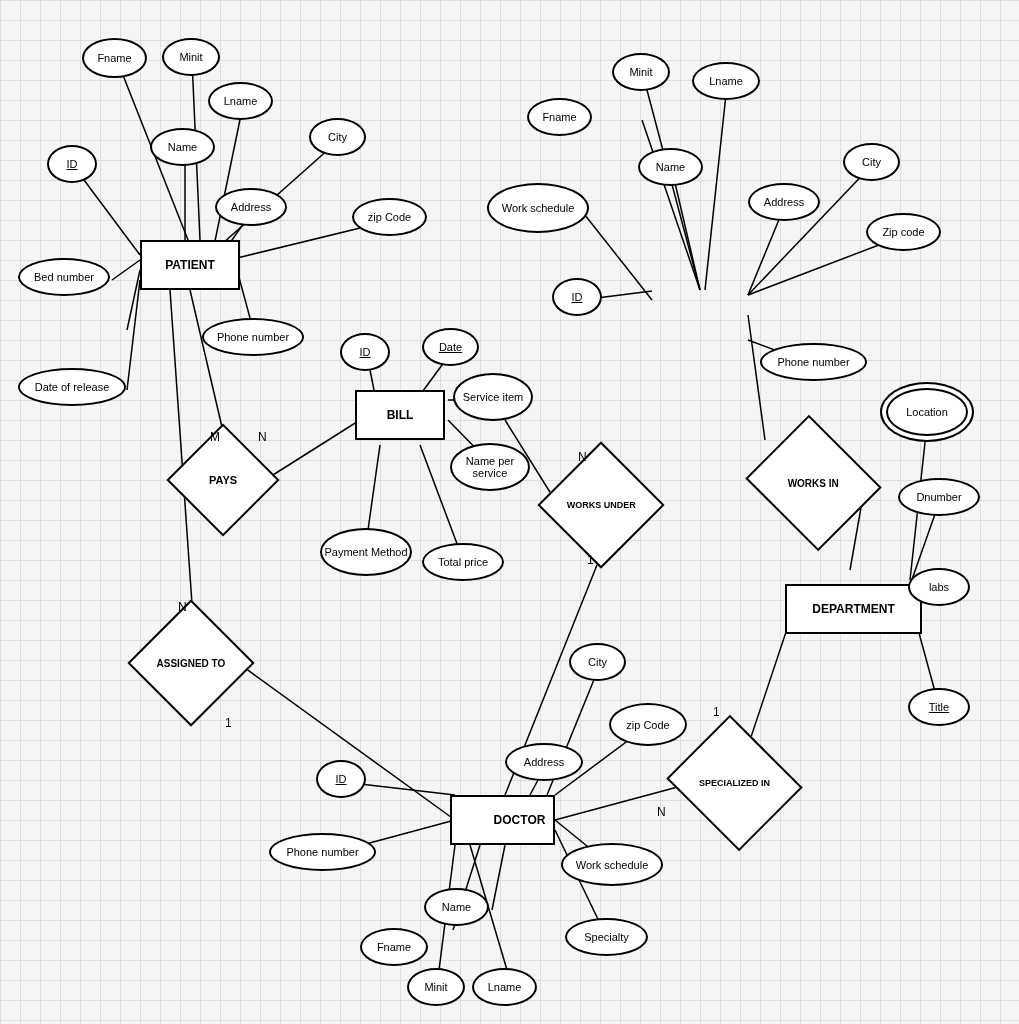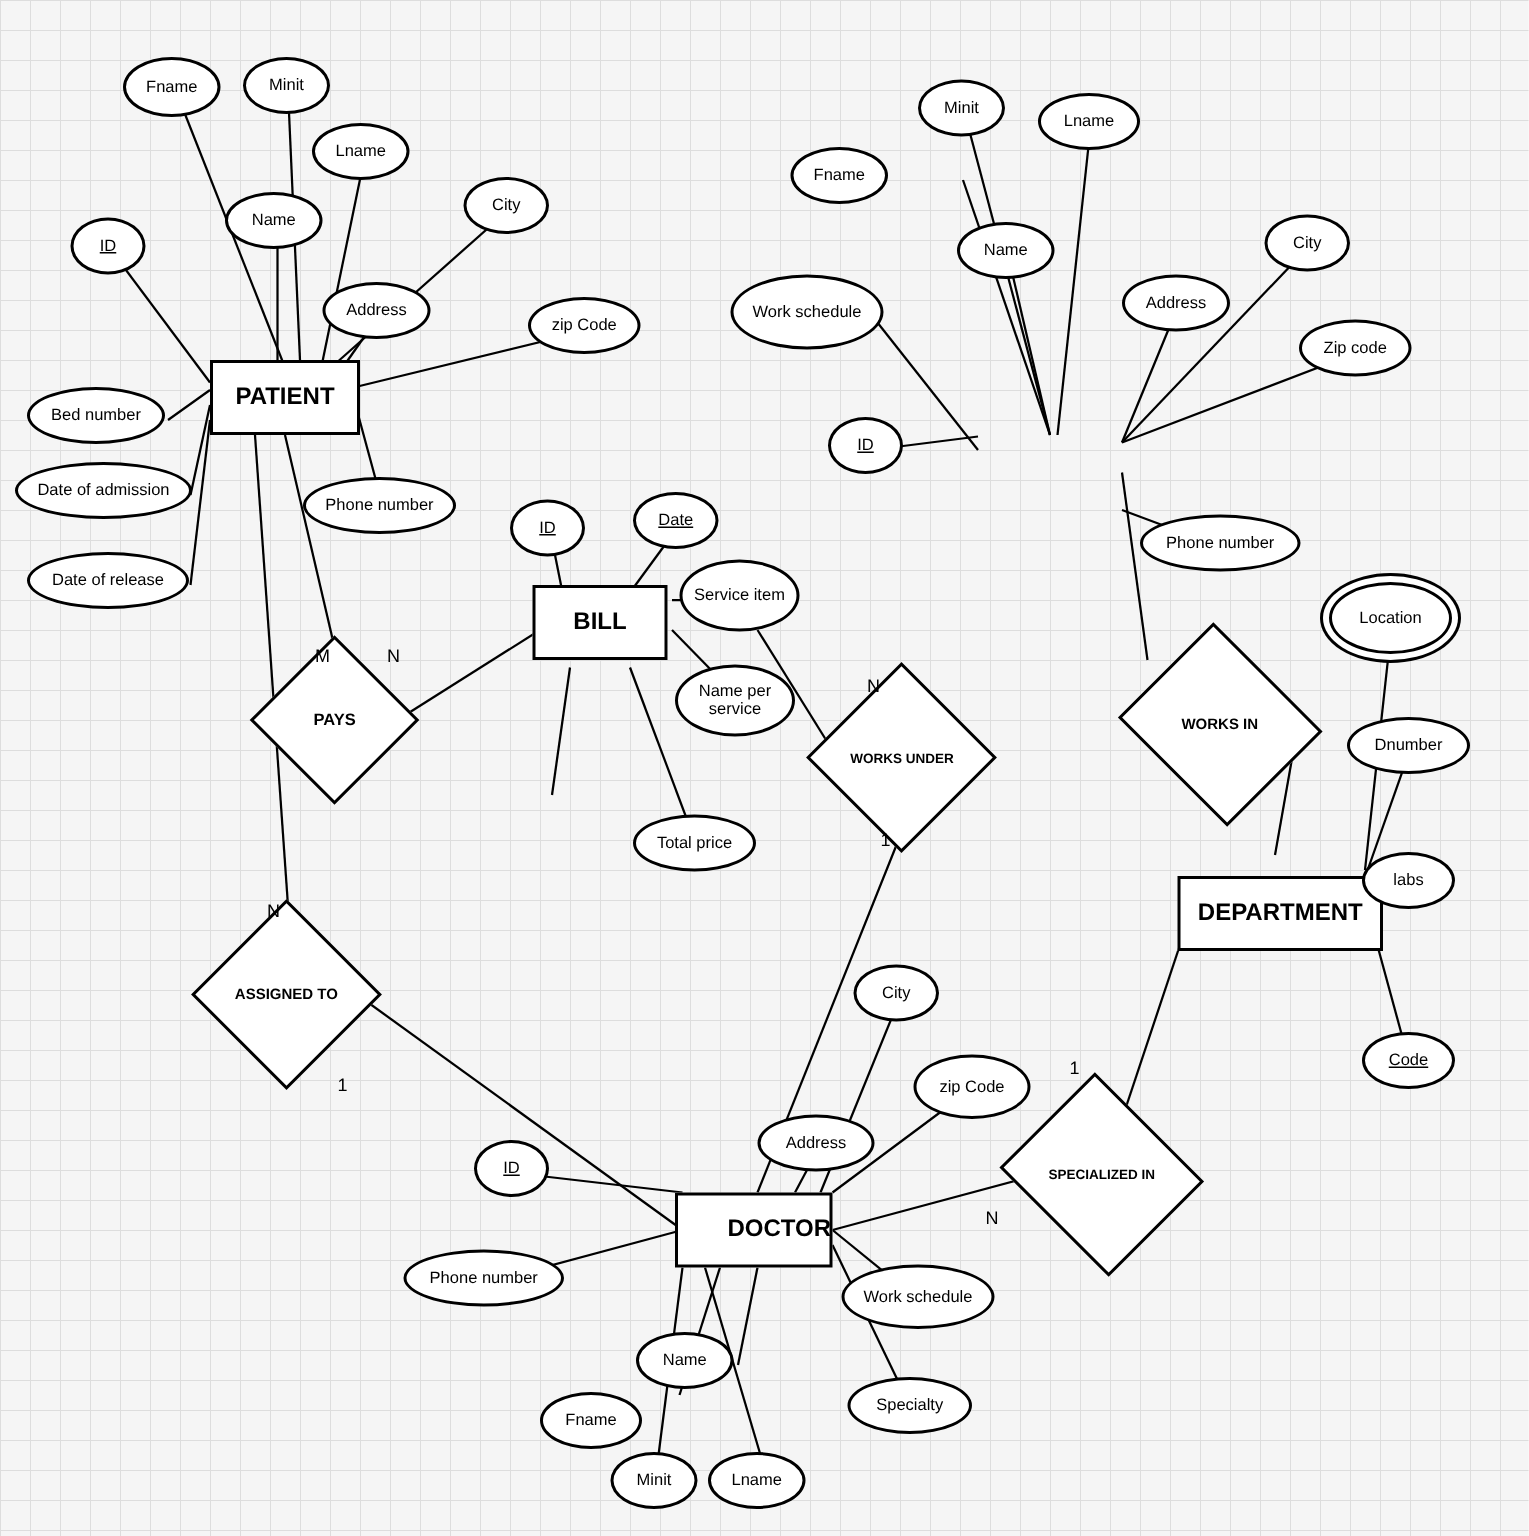--- a/index.html
+++ b/index.html
@@ -25,21 +25,21 @@
       width: 100%; height: 100%;
     }
     .entity {
       position: absolute;
       background: #fff;
       border: 2px solid #000;
       display: flex;
       align-items: center;
       justify-content: center;
       font-weight: bold;
-      font-size: 16px;
+      font-size: 12px;
       text-align: center;
     }
     .attribute {
       position: absolute;
       background: #fff;
       border: 2px solid #000;
       border-radius: 50%;
       display: flex;
       align-items: center;
       justify-content: center;
@@ -197,23 +197,20 @@
   </div>
   <div class="attribute" style="left:309px; top:118px; width:57px; height:38px;">
     <span>City</span>
   </div>
   <div class="attribute" style="left:352px; top:198px; width:75px; height:38px;">
     <span>zip Code</span>
   </div>
   <div class="attribute" style="left:18px; top:258px; width:92px; height:38px;">
     <span>Bed number</span>
   </div>
-  <div class="attribute" style="left:10px; top:308px; width:118px; height:38px;">
-    <span>Date of admission</span>
-  </div>
   <div class="attribute" style="left:18px; top:368px; width:108px; height:38px;">
     <span>Date of release</span>
   </div>
   <div class="attribute" style="left:202px; top:318px; width:102px; height:38px;">
     <span>Phone number</span>
   </div>
 
   <div class="attribute" style="left:527px; top:98px; width:65px; height:38px;">
     <span>Fname</span>
   </div>
@@ -253,32 +250,35 @@
   </div>
   <div class="attribute" style="left:453px; top:373px; width:80px; height:48px;">
     <span>Service item</span>
   </div>
   <div class="attribute" style="left:450px; top:443px; width:80px; height:48px;">
     <span>Name per service</span>
   </div>
   <div class="attribute" style="left:422px; top:543px; width:82px; height:38px;">
     <span>Total price</span>
   </div>
+  <div class="attribute" style="left:320px; top:528px; width:92px; height:48px;">
+    <span>Payment Method</span>
+  </div>
 
   <div class="attribute double-border" style="left:886px; top:388px; width:82px; height:48px;">
     <span>Location</span>
   </div>
   <div class="attribute" style="left:898px; top:478px; width:82px; height:38px;">
     <span>Dnumber</span>
   </div>
   <div class="attribute" style="left:908px; top:568px; width:62px; height:38px;">
     <span>labs</span>
   </div>
   <div class="attribute" style="left:908px; top:688px; width:62px; height:38px;">
-    <span style="text-decoration:underline;">Code</span>
+    <span style="text-decoration:underline;">Title</span>
   </div>
 
   <div class="attribute underline" style="left:316px; top:760px; width:50px; height:38px;">
     <span style="text-decoration:underline;">ID</span>
   </div>
   <div class="attribute" style="left:269px; top:833px; width:107px; height:38px;">
     <span>Phone number</span>
   </div>
   <div class="attribute" style="left:424px; top:888px; width:65px; height:38px;">
     <span>Name</span>

